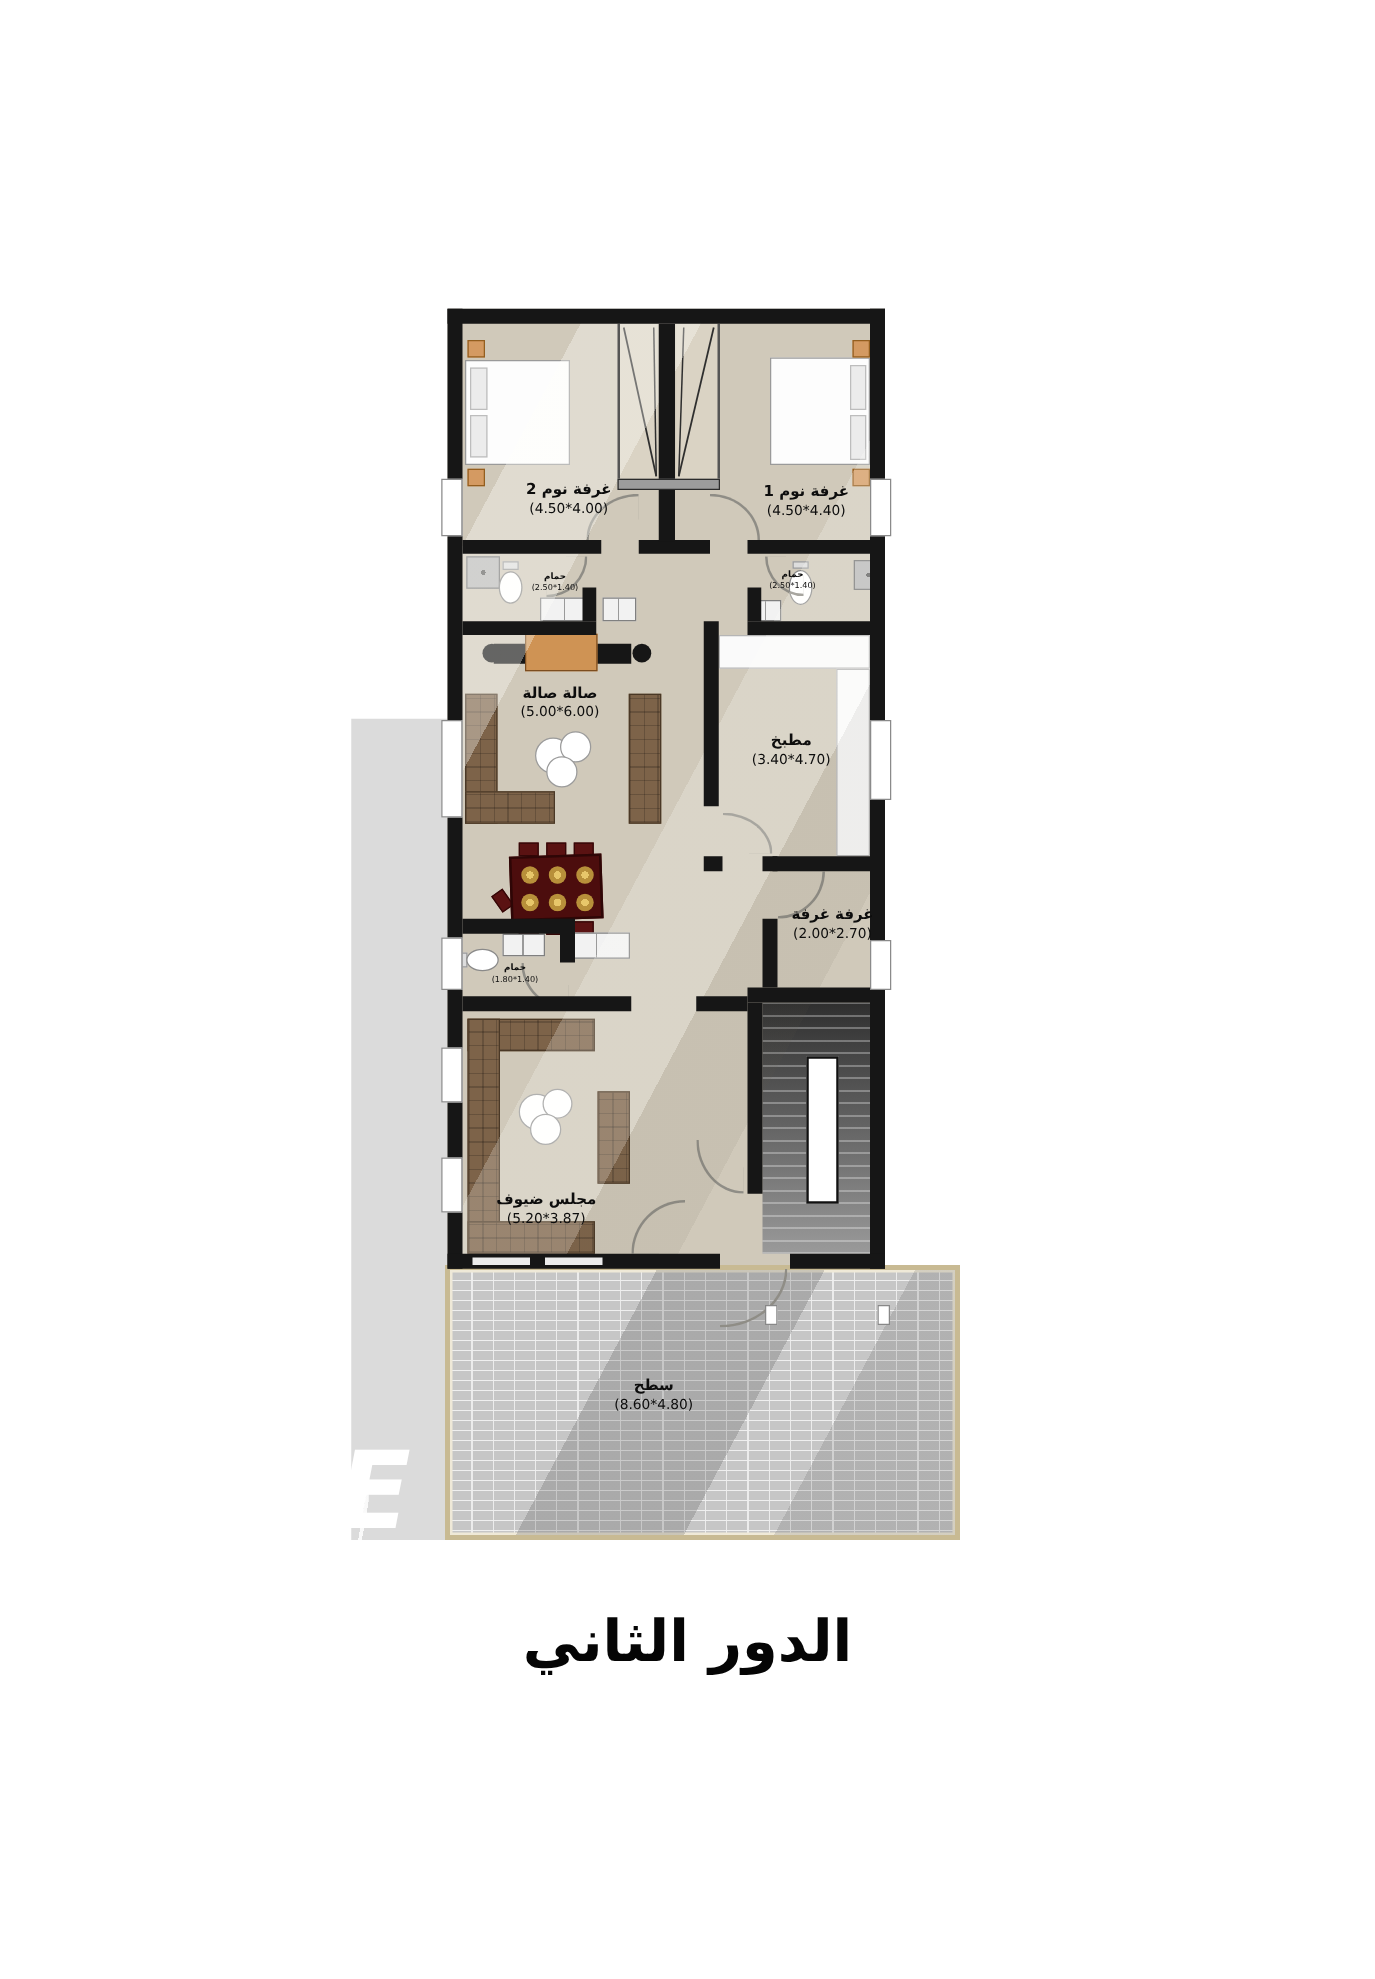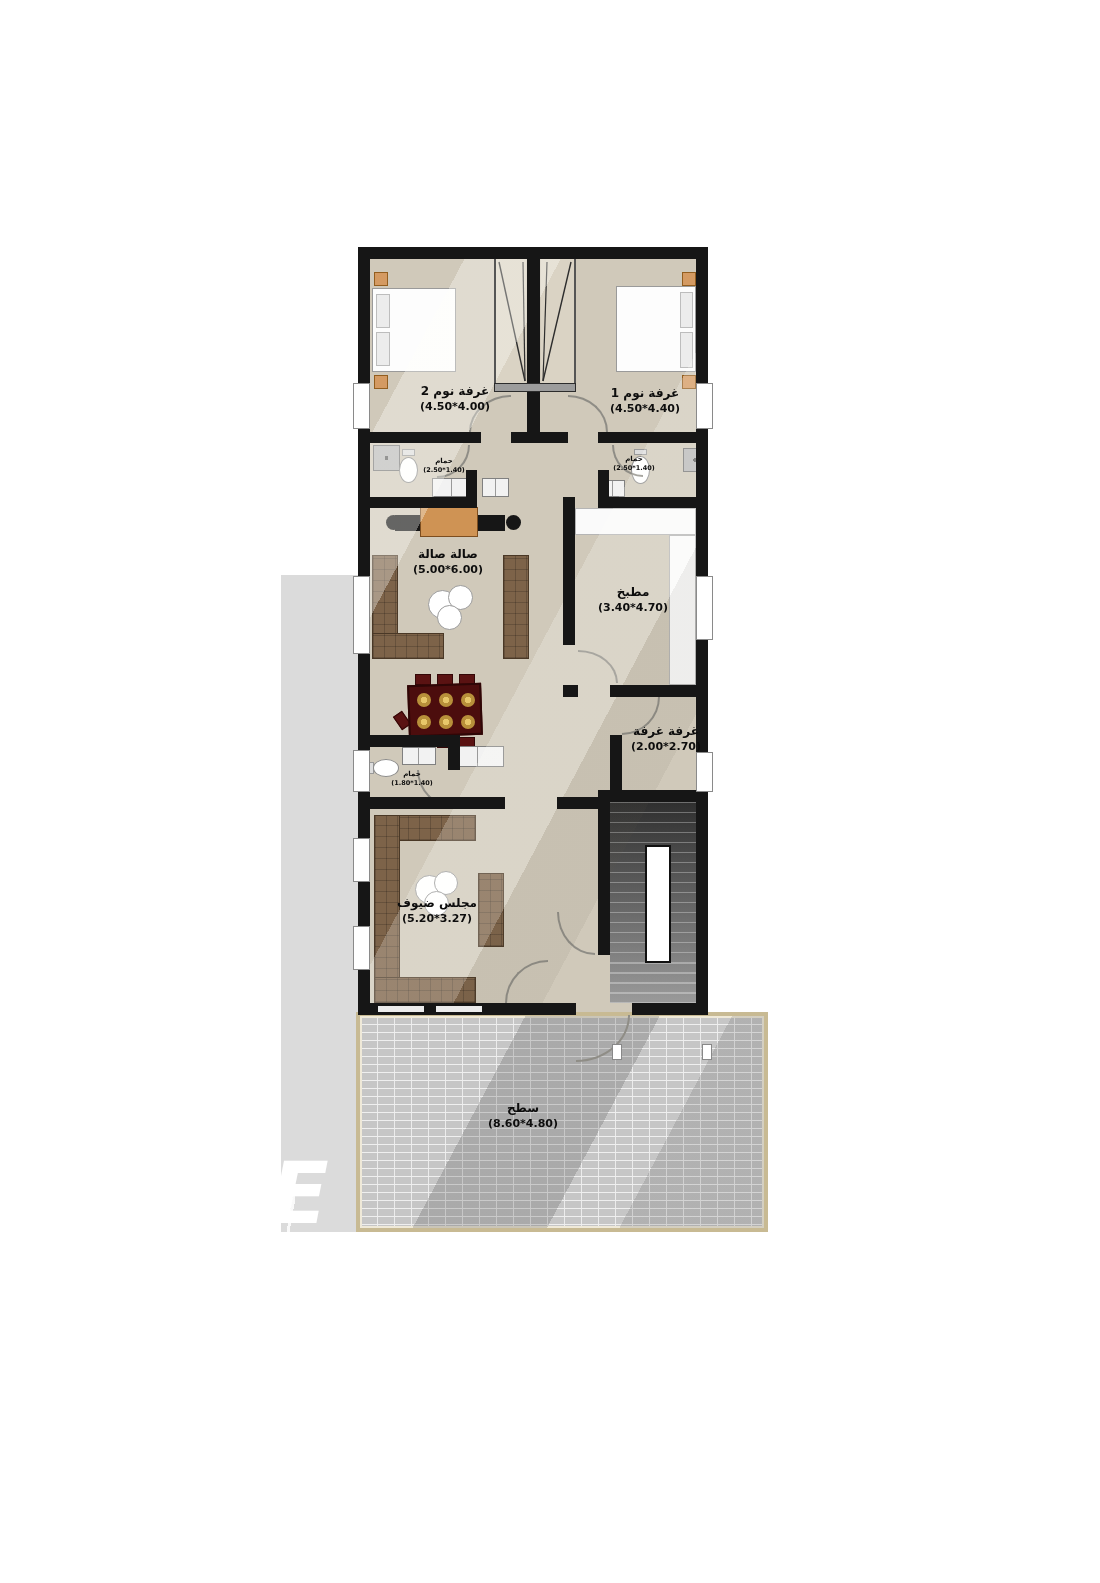--- a/index.html
+++ b/index.html
@@ -41,21 +41,21 @@
   .shower{position:absolute;background:#b9b9b9;border:1px solid #777;z-index:3;box-sizing:border-box;
     background-image:radial-gradient(circle at 50% 50%,#5f5f5f 0 2px,transparent 2px);}
   .counter{position:absolute;background:#fafafa;border:1px solid #b5b5b5;z-index:2;box-sizing:border-box;}
   .stair{position:absolute;background:linear-gradient(180deg,#2f2f2f,#9a9a9a);z-index:2;
     background-image:repeating-linear-gradient(180deg,rgba(255,255,255,.3) 0 1.5px,rgba(0,0,0,0) 1.5px 10px),linear-gradient(180deg,#2f2f2f,#9a9a9a);}
   .void{position:absolute;background:#fff;border:2px solid #111;box-sizing:border-box;z-index:3;}
   .lines-svg{position:absolute;z-index:3;}
 
   .lbl{position:absolute;transform:translate(-50%,-50%);text-align:center;direction:rtl;color:#0d0d0d;z-index:10;white-space:nowrap;line-height:1.3;}
   .lbl-name{font-weight:bold;font-size:12px;}
-  .lbl-dims{font-weight:bold;font-size:11px;direction:ltr;}
+  .lbl-dims{font-weight:normal;font-size:11px;direction:ltr;}
   .lbl.small .lbl-name{font-size:7px;}
   .lbl.small .lbl-dims{font-size:6.5px;}
 
   .terrace{position:absolute;left:356px;top:1012px;width:412px;height:220px;box-sizing:border-box;
     border:4px solid #c8ba93;box-shadow:inset 0 0 0 2px #efe9d8;background-color:#c6c6c6;
     background-image:repeating-linear-gradient(180deg,#efefef 0 1px,transparent 1px 8px),
                      repeating-linear-gradient(90deg,rgba(240,240,240,.9) 0 1px,transparent 1px 17px);}
   .terrace::after{content:"";position:absolute;inset:0;pointer-events:none;
     background:linear-gradient(118deg,transparent 0 32%,rgba(70,70,70,.22) 32% 58%,transparent 58% 72%,rgba(70,70,70,.16) 72%);}
   .elev{position:absolute;left:616px;top:1003px;width:92px;height:100px;background:#161616;z-index:11;}
@@ -235,31 +235,32 @@
       <div class="lbl-dims">(3.40*4.70)</div>
     </div>
     <div class="lbl" style="left:308px;top:492px;">
       <div class="lbl-name">غرفة غرفة</div>
       <div class="lbl-dims">(2.00*2.70)</div>
     </div>
     <div class="lbl small" style="left:54px;top:532px;">
       <div class="lbl-name">حمام</div>
       <div class="lbl-dims">(1.80*1.40)</div>
     </div>
-    <div class="lbl" style="left:79px;top:664px;">
+    <div class="lbl" style="left:79px;top:720px;">
       <div class="lbl-name">مجلس ضيوف</div>
-      <div class="lbl-dims">(5.20*3.27)</div>
+      <div class="lbl-dims">(5.20*3.87)</div>
     </div>
   </div>
 
   <div class="terrace">
     <div class="lbl" style="left:163px;top:100px;">
       <div class="lbl-name">سطح</div>
       <div class="lbl-dims">(8.60*4.80)</div>
     </div>
   </div>
   <div class="arc br" style="left:576px;top:1015px;width:54px;height:47px;z-index:11;"></div>
 
   <div class="doorslit" style="left:612px;top:1044px;width:10px;height:16px;"></div>
   <div class="doorslit" style="left:702px;top:1044px;width:10px;height:16px;"></div>
 
+  <div class="floor-title">الدور الثاني</div>
 
 </div>
 
 </body></html>

